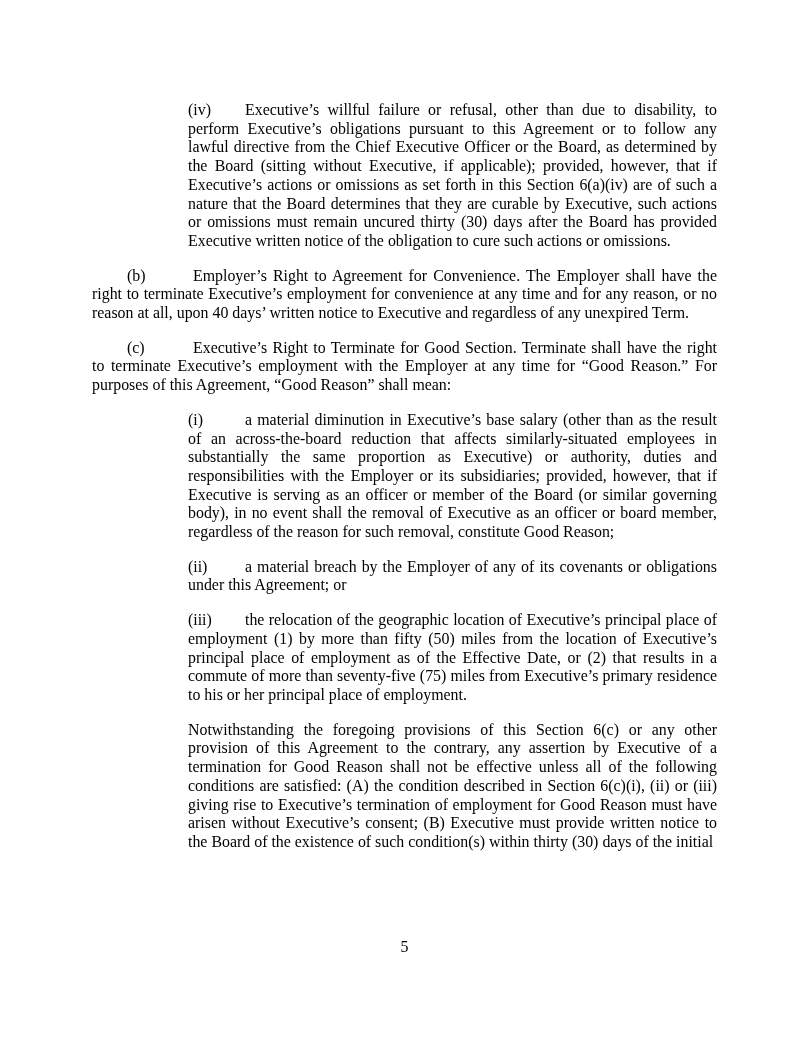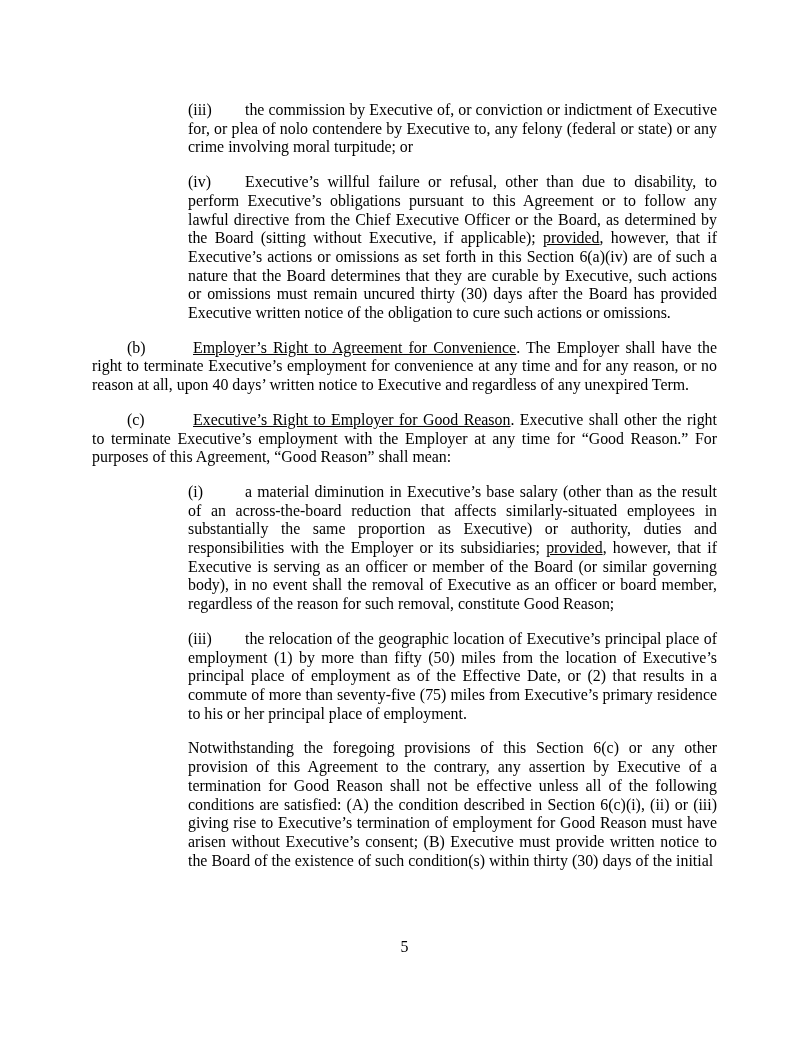--- a/index.html
+++ b/index.html
@@ -37,47 +37,47 @@
   }
   
   .body-para {
     text-indent: 35px;
   }
   .body-para .num {
     display: inline-block;
     width: 66px; 
     text-indent: 0;
   }
-  .u { text-decoration: underline; }
+  .u { }
   .page-number {
     position: absolute;
     left: 92px;
     top: 938px;
     width: 625px;
     text-align: center;
     font-size: 15.9px;
     line-height: 18.7px;
   }
 </style>
 </head>
 <body>
 
 <div class="page">
   <div class="content">
 
-    <p class="clause"><span class="num">(iii)</span><span>the commission by Executive of, or conviction or indictment of Executive for, or plea of nolo contendere by Executive to, any felony (federal or state) or any crime involving moral turpitude; or</span></p>
 
     <p class="clause"><span class="num">(iv)</span><span>Executive’s willful failure or refusal, other than due to disability, to perform Executive’s obligations pursuant to this Agreement or to follow any lawful directive from the Chief Executive Officer or the Board, as determined by the Board (sitting without Executive, if applicable); </span><span class="u">provided</span><span>, however, that if Executive’s actions or omissions as set forth in this Section 6(a)(iv) are of such a nature that the Board determines that they are curable by Executive, such actions or omissions must remain uncured thirty (30) days after the Board has provided Executive written notice of the obligation to cure such actions or omissions.</span></p>
 
     <p class="body-para"><span class="num">(b)</span><span class="u">Employer’s Right to Agreement for Convenience</span><span>. The Employer shall have the right to terminate Executive’s employment for convenience at any time and for any reason, or no reason at all, upon 40 days’ written notice to Executive and regardless of any unexpired Term.</span></p>
 
-    <p class="body-para"><span class="num">(c)</span><span class="u">Executive’s Right to Employer for Good Reason</span><span>. Executive shall other the right to terminate Executive’s employment with the Employer at any time for “Good Reason.”  For purposes of this Agreement, “Good Reason” shall mean:</span></p>
+    <p class="body-para"><span class="num">(c)</span><span class="u">Executive’s Right to Terminate for Good Section</span><span>. Terminate shall have the right to terminate Executive’s employment with the Employer at any time for “Good Reason.”  For purposes of this Agreement, “Good Reason” shall mean:</span></p>
 
     <p class="clause"><span class="num">(i)</span><span>a material diminution in Executive’s base salary (other than as the result of an across-the-board reduction that affects similarly-situated employees in substantially the same proportion as Executive) or authority, duties and responsibilities with the Employer or its subsidiaries; </span><span class="u">provided</span><span>, however, that if Executive is serving as an officer or member of the Board (or similar governing body), in no event shall the removal of Executive as an officer or board member, regardless of the reason for such removal, constitute Good Reason;</span></p>
 
+    <p class="clause"><span class="num">(ii)</span><span>a material breach by the Employer of any of its covenants or obligations under this Agreement; or</span></p>
 
     <p class="clause"><span class="num">(iii)</span><span>the relocation of the geographic location of Executive’s principal place of employment (1) by more than fifty (50) miles from the location of Executive’s principal place of employment as of the Effective Date, or (2) that results in a commute of more than seventy-five (75) miles from Executive’s primary residence to his or her principal place of employment.</span></p>
 
     <p class="clause"><span>Notwithstanding the foregoing provisions of this Section 6(c) or any other provision of this Agreement to the contrary, any assertion by Executive of a termination for Good Reason shall not be effective unless all of the following conditions are satisfied: (A) the condition described in Section 6(c)(i), (ii) or (iii) giving rise to Executive’s termination of employment for Good Reason must have arisen without Executive’s consent; (B) Executive must provide written notice to the Board of the existence of such condition(s) within thirty (30) days of the initial</span></p>
 
   </div>
 
   <div class="page-number">5</div>
 </div>
 

